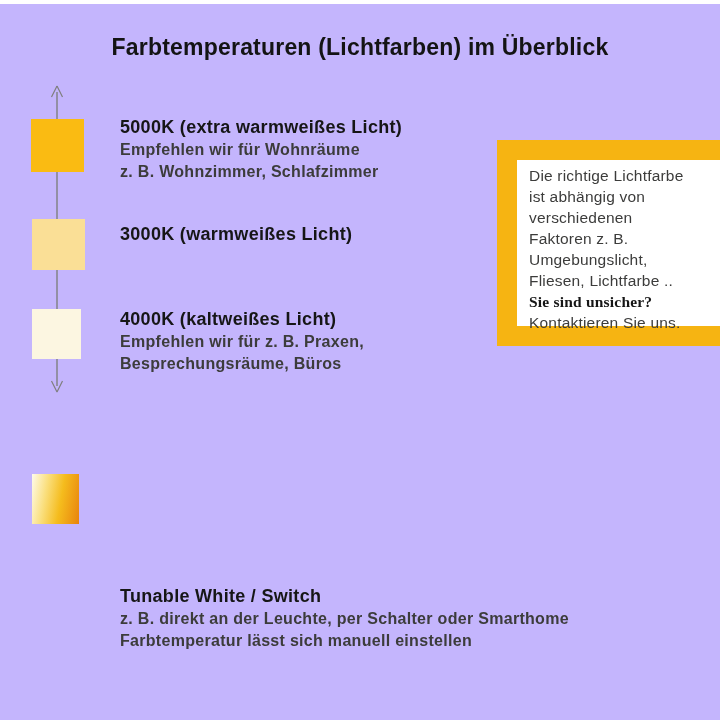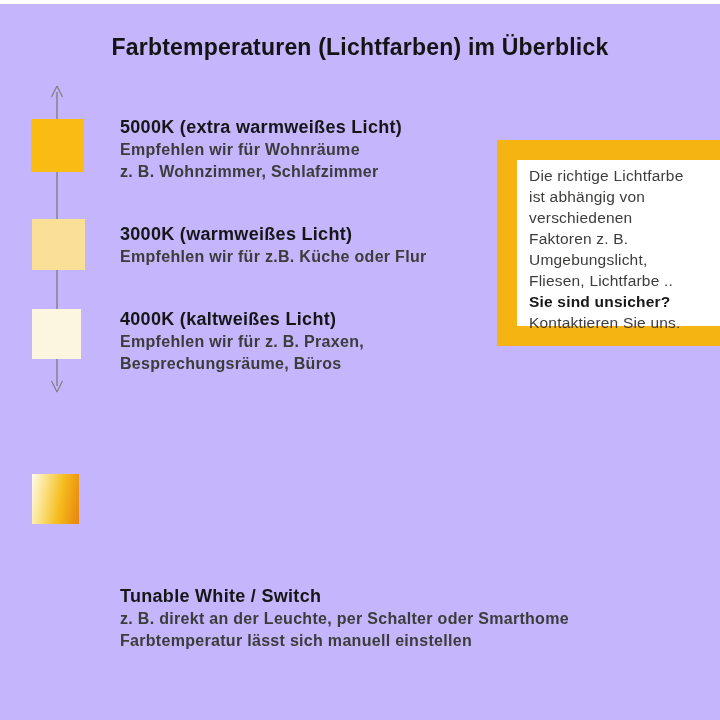--- a/index.html
+++ b/index.html
@@ -44,21 +44,21 @@
     width:223px;height:206px;
     box-sizing:border-box;
     border:20px solid #F6B412;border-right:none;
     background:#ffffff;
   }
   .info-inner{padding:5px 16px 0 12px;}
   .info-line{
     font-size:15.5px;line-height:21px;color:#3c3c3b;
     letter-spacing:0.2px;white-space:nowrap;
   }
-  .info-bold{font-weight:700;color:#161616;}
+  .info-bold{font-weight:700;color:#161616;font-family:Liberation Serif, serif;}
   
   .swatch-gradient{
     position:absolute;left:32px;top:470px;width:47px;height:50px;
     background:linear-gradient(100deg,#FEFBEA 0%,#FADf7E 30%,#F5BC1D 60%,#E8830D 100%);
   }
   .feature{position:absolute;left:120px;}
   .feat-1{top:476px;}
   .feat-2{top:581px;}
 </style>
 </head>
@@ -79,21 +79,20 @@
   <div class="swatch swatch-4000"></div>
 
   <div class="section sec-1">
     <div class="sec-heading">5000K (extra warmweißes Licht)</div>
     <div class="sec-line">Empfehlen wir für Wohnräume</div>
     <div class="sec-line">z. B. Wohnzimmer, Schlafzimmer</div>
   </div>
 
   <div class="section sec-2">
     <div class="sec-heading">3000K (warmweißes Licht)</div>
-    <div class="sec-line">Empfehlen wir für z.B. Küche oder Flur</div>
   </div>
 
   <div class="section sec-3">
     <div class="sec-heading">4000K (kaltweißes Licht)</div>
     <div class="sec-line">Empfehlen wir für z. B. Praxen,</div>
     <div class="sec-line">Besprechungsräume, Büros</div>
   </div>
 
   <div class="info-box">
     <div class="info-inner">

